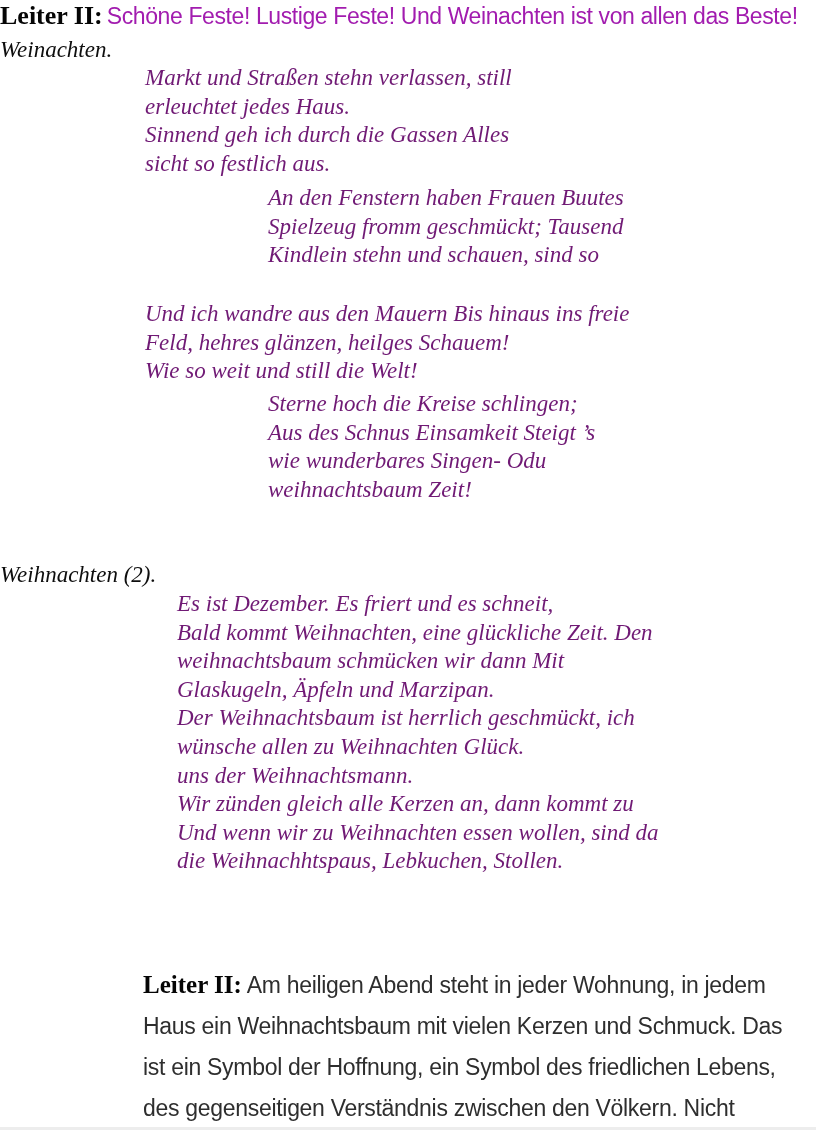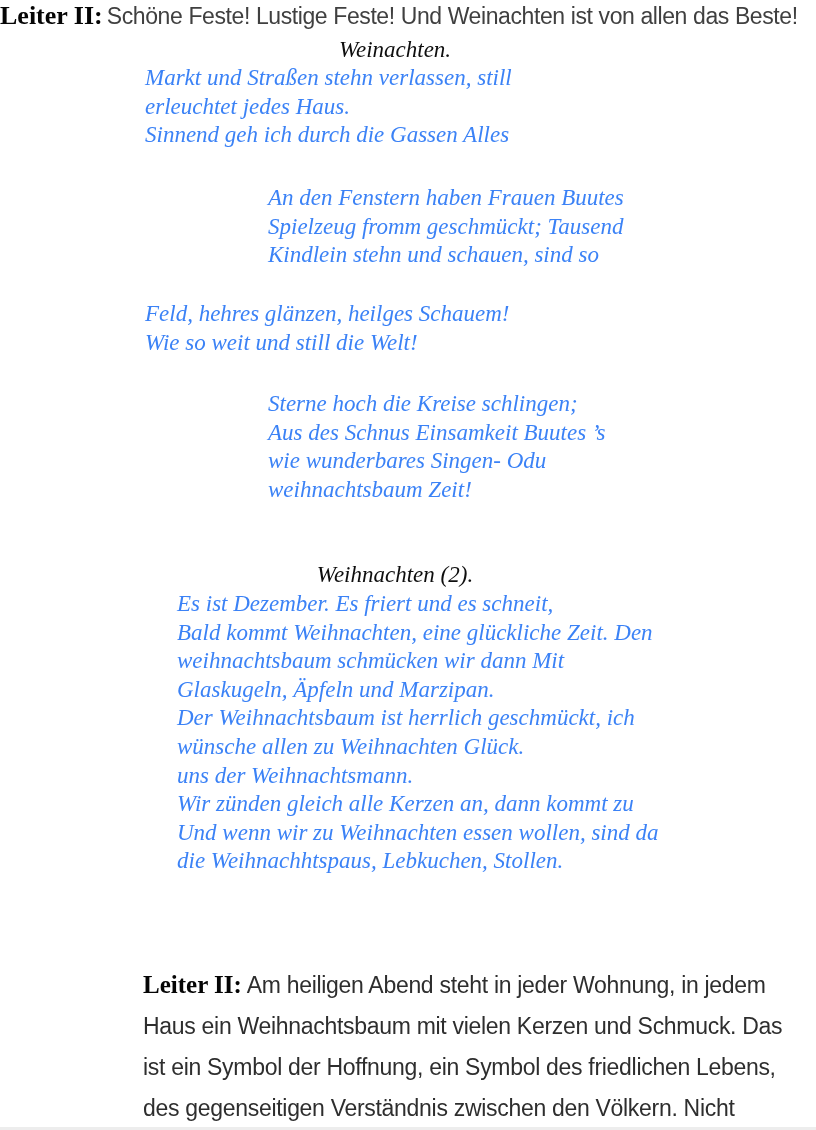--- a/index.html
+++ b/index.html
@@ -20,43 +20,43 @@
   }
   .speaker-label {
     font-family: "Liberation Serif", serif;
     font-weight: bold;
     font-size: 26px;
     color: #050505;
   }
   .sans-text {
     font-family: "Liberation Sans", sans-serif;
     font-size: 23px;
-    color: #404040;
+    color: #a21caf;
     letter-spacing: -0.4px;
   }
   
   .poem-title {
     position: absolute;
     left: 0;
     width: 790px;
-    text-align: center;
+    text-align: left;
     font-family: "Liberation Serif", serif;
     font-style: italic;
     font-size: 23px;
     line-height: 28.6px;
     color: #0e0e0e;
     white-space: nowrap;
   }
   .stanza {
     position: absolute;
     font-family: "Liberation Serif", serif;
     font-style: italic;
     font-size: 23px;
     line-height: 28.6px;
-    color: #3b82f6;
+    color: #701a75;
     white-space: nowrap;
   }
   .indent-1 { left: 145px; }
   .indent-2 { left: 268px; }
   
   .outro {
     position: absolute;
     top: 941px;
     left: 143px;
     width: 660px;
@@ -86,36 +86,38 @@
     <span class="speaker-label">Leiter II:</span>
     <span class="sans-text">Schöne Feste! Lustige Feste! Und Weinachten ist von allen das Beste!</span>
   </div>
 
   <div class="poem-title" style="top:36px;">Weinachten.</div>
 
   <div class="stanza indent-1" style="top:64px;">
     <div>Markt und Straßen stehn verlassen, still</div>
     <div>erleuchtet jedes Haus.</div>
     <div>Sinnend geh ich durch die Gassen Alles</div>
+    <div>sicht so festlich aus.</div>
   </div>
 
   <div class="stanza indent-2" style="top:184px;">
     <div>An den Fenstern haben Frauen Buutes</div>
     <div>Spielzeug fromm geschmückt; Tausend</div>
     <div>Kindlein stehn und schauen, sind so</div>
   </div>
 
   <div class="stanza indent-1" style="top:300px;">
+    <div>Und ich wandre aus den Mauern Bis hinaus ins freie</div>
     <div>Feld, hehres glänzen, heilges Schauem!</div>
     <div>Wie so weit und still die Welt!</div>
   </div>
 
   <div class="stanza indent-2" style="top:390px;">
     <div>Sterne hoch die Kreise schlingen;</div>
-    <div>Aus des Schnus Einsamkeit Buutes ’s</div>
+    <div>Aus des Schnus Einsamkeit Steigt ’s</div>
     <div>wie wunderbares Singen- Odu</div>
     <div>weihnachtsbaum Zeit!</div>
   </div>
 
   <div class="poem-title" style="top:561px;">Weihnachten (2).</div>
 
   <div class="stanza indent-1" style="top:590px;margin-left:32px;">
     <div>Es ist Dezember. Es friert und es schneit,</div>
     <div>Bald kommt Weihnachten, eine glückliche Zeit. Den</div>
     <div>weihnachtsbaum schmücken wir dann Mit</div>

